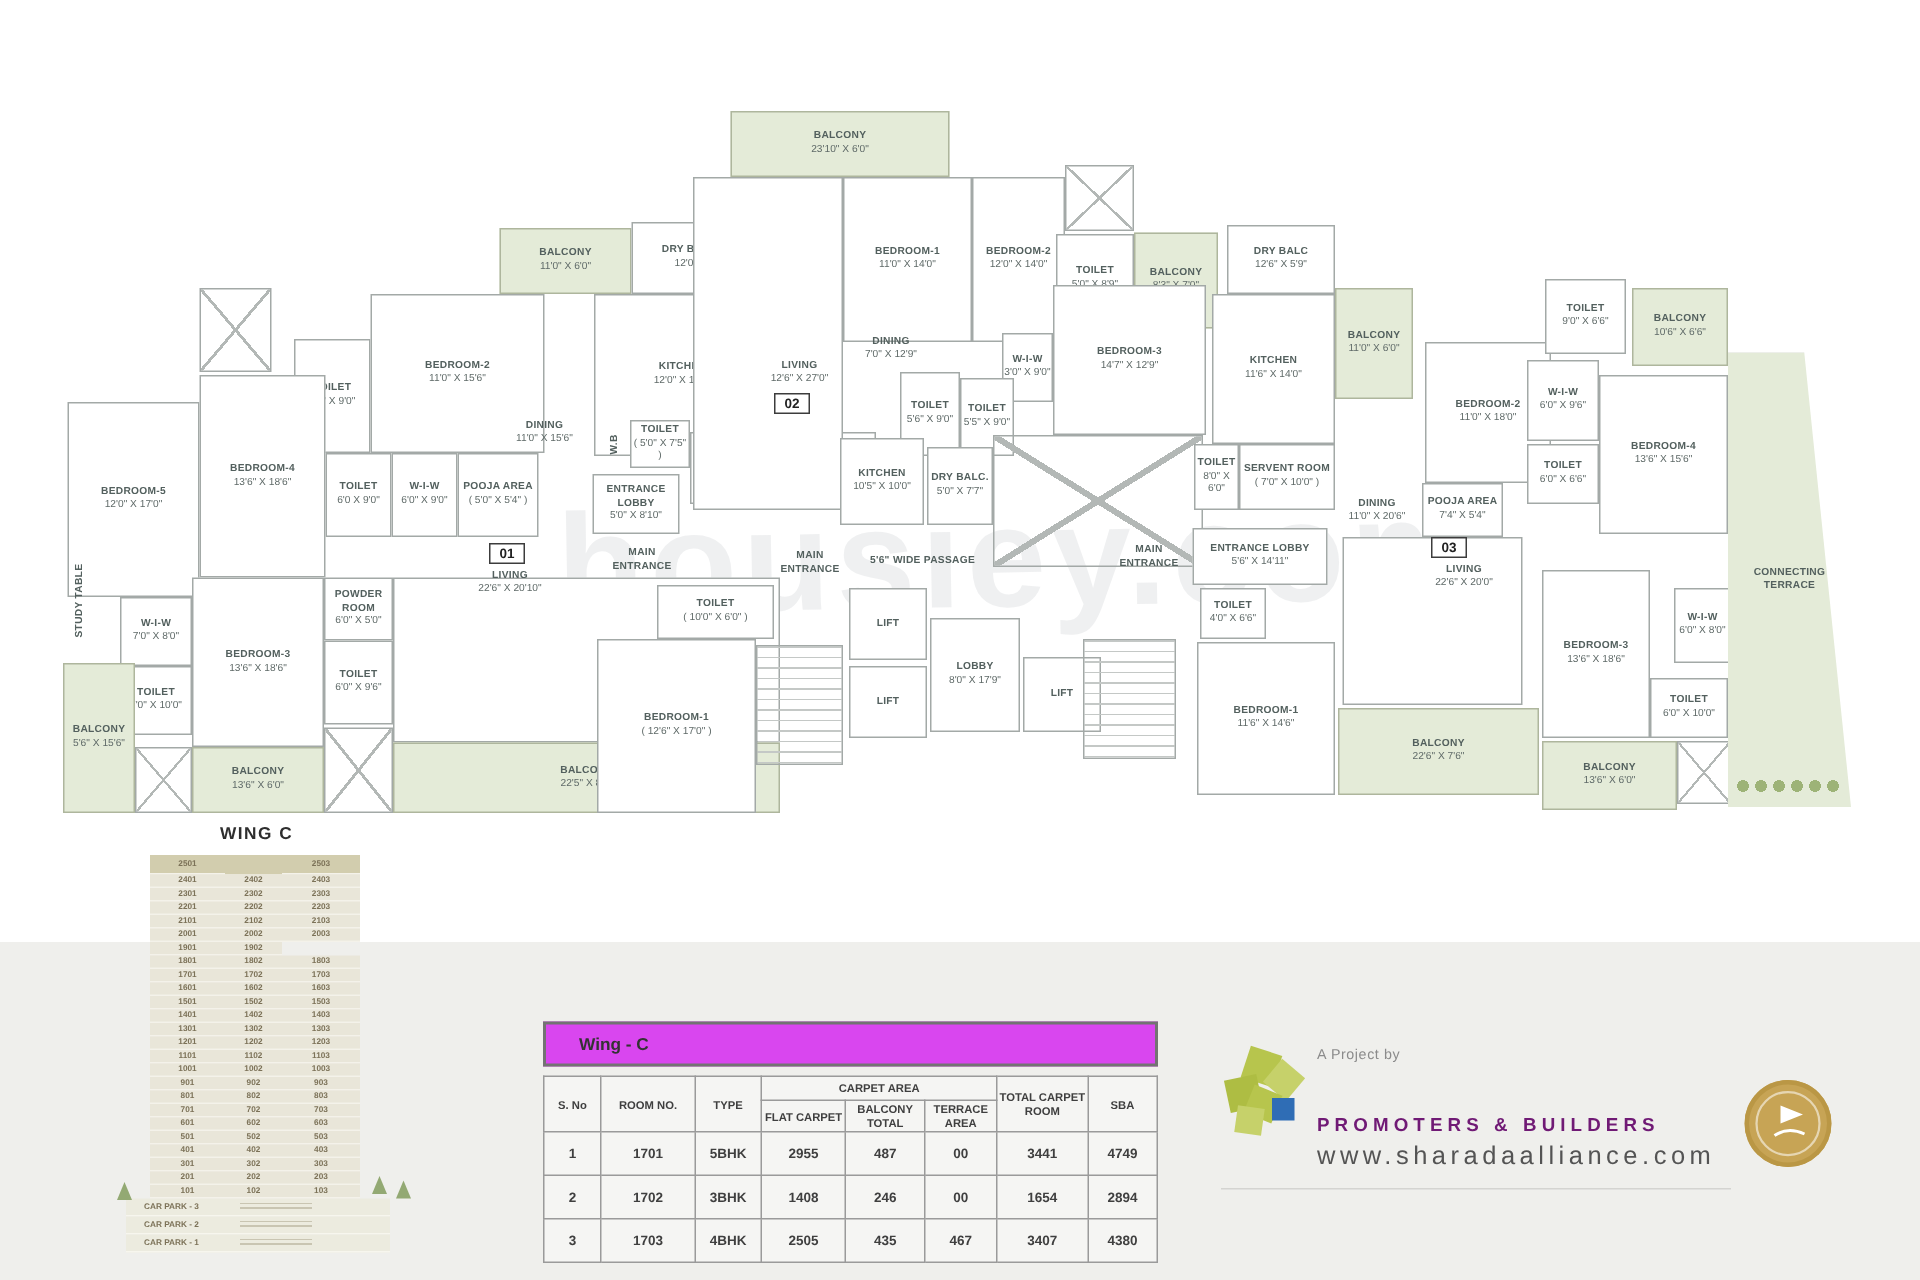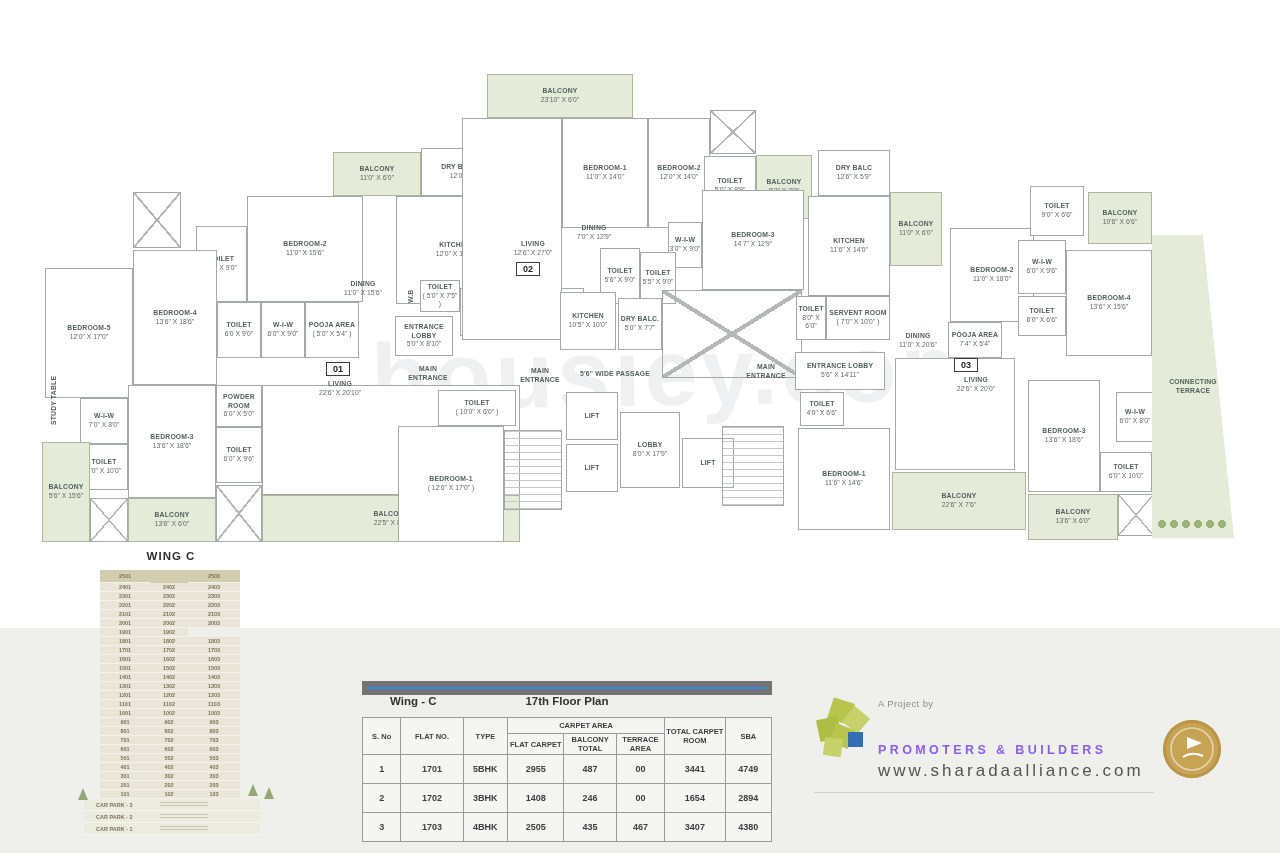--- a/index.html
+++ b/index.html
@@ -44,40 +44,40 @@
   .toprow .fcell{background:#d2cdae;}
   .carpark{margin-left:-12px;width:176px;}
   .prow{display:flex;align-items:center;height:12px;background:#ecebdf;
       border-bottom:1px solid #f7f6ee;padding-left:12px;box-sizing:border-box;}
   .plabel{font-size:5.5px;font-weight:bold;color:#7c7258;width:64px;}
   .plines{width:48px;height:6px;background:repeating-linear-gradient(180deg,#c9c5b2 0 1px,transparent 1px 3px);}
   .tree{position:absolute;width:0;height:0;border-left:5px solid transparent;
       border-right:5px solid transparent;border-bottom:12px solid #93a973;}
 
   
-  .tbar{position:absolute;left:362px;top:681px;width:410px;height:14px;background:#3b82f6;
-      border:6px solid #737373;box-sizing:border-box;}
+  .tbar{position:absolute;left:362px;top:681px;width:410px;height:30px;background:#d946ef;
+      border:2px solid #737373;box-sizing:border-box;}
   .tbar .w{position:absolute;left:22px;top:8px;font-size:11.5px;font-weight:bold;color:#333;}
   .tbar .f{position:absolute;left:0;right:0;top:8px;text-align:center;font-size:11.5px;
       font-weight:bold;color:#333;}
   .atable{position:absolute;left:362px;top:717px;width:410px;border-collapse:collapse;
       table-layout:fixed;}
   .atable th,.atable td{border:1px solid #9a9a9a;text-align:center;color:#3f3f3f;
       background:#f5f5f3;padding:1px;}
   .atable th{font-size:7.5px;font-weight:bold;}
   .atable td{font-size:9px;font-weight:600;height:26px;}
   .atable thead tr:first-child th.grp{height:13px;}
 
   
   .brand{position:absolute;left:812px;top:690px;width:420px;height:110px;}
   .p-by{position:absolute;left:66px;top:8px;font-size:9.5px;color:#8b8b8b;letter-spacing:0.4px;}
   .b-name{position:absolute;left:64px;top:17px;font-size:30px;color:#454545;letter-spacing:0.3px;
       white-space:nowrap;}
   .b-name sup{font-size:10px;}
-  .b-tag{position:absolute;left:66px;top:53px;font-size:12.5px;letter-spacing:3.4px;color:#8b5cf6;
+  .b-tag{position:absolute;left:66px;top:53px;font-size:12.5px;letter-spacing:3.4px;color:#701a75;
       font-weight:600;white-space:nowrap;}
   .b-web{position:absolute;left:66px;top:71px;font-size:17px;letter-spacing:3px;color:#545454;
       white-space:nowrap;}
   .b-logo{position:absolute;left:0;top:6px;}
   .badge{position:absolute;left:351px;top:30px;width:58px;height:58px;border-radius:50%;
       background:#c7a455;box-shadow:inset 0 0 0 3px #ba9745;}
   .b-line{position:absolute;left:2px;top:102px;width:340px;height:1px;background:#d4d4d1;}
 </style>
 </head>
 <body>
@@ -526,37 +526,36 @@
           <span class="plines"></span>
         </div>
       </div>
     <div class="tree" style="left:-18px;top:238px;"></div>
     <div class="tree" style="left:152px;top:234px;"></div>
     <div class="tree" style="left:168px;top:237px;"></div>
   </div>
 
   <div class="tbar">
     <span class="w">Wing - C</span>
-    <span class="f">17th Floor Plan</span>
   </div>
   <table class="atable">
     <colgroup>
       <col style="width:38px">
         <col style="width:62px">
         <col style="width:44px">
       <col style="width:56px">
         <col style="width:52px">
         <col style="width:48px">
       <col style="width:60px">
         <col style="width:46px">
     </colgroup>
     <thead>
         <tr>
           <th rowspan="2">S. No</th>
-          <th rowspan="2">FLAT NO.</th>
+          <th rowspan="2">ROOM NO.</th>
           <th rowspan="2">TYPE</th>
           <th colspan="3" class="grp">CARPET AREA</th>
           <th rowspan="2">TOTAL CARPET ROOM</th>
           <th rowspan="2">SBA</th>
         </tr>
         <tr>
           <th>FLAT CARPET</th>
           <th>BALCONY TOTAL</th>
           <th>TERRACE AREA</th>
         </tr>

